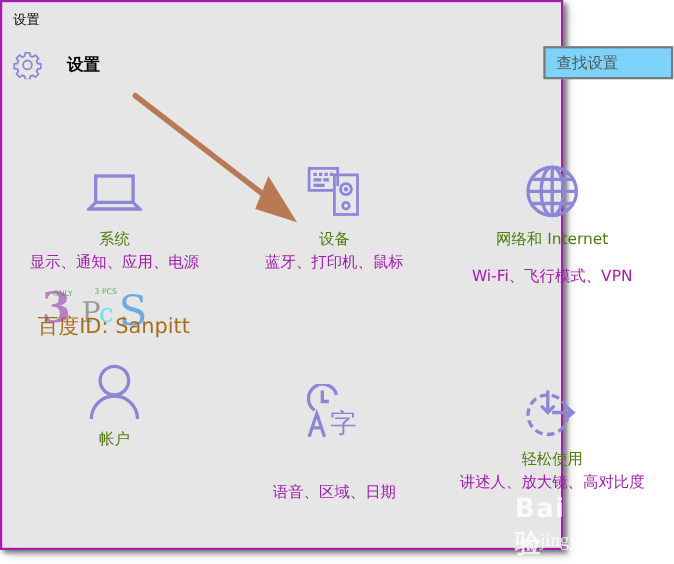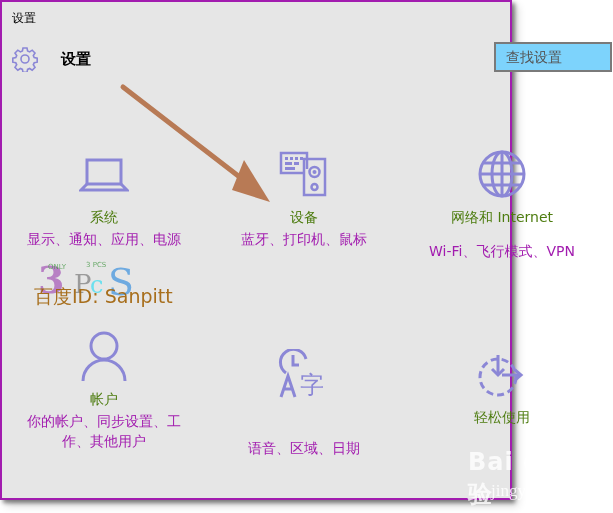--- a/index.html
+++ b/index.html
@@ -100,21 +100,20 @@
   </div>
 
   <div class="tile" style="left:2px; top:327px; height:120px;">
     <svg class="icon" style="top:2px;" width="50" height="50" viewBox="0 0 50 50">
       <g fill="none" stroke="#8b87d6" stroke-width="3">
         <circle cx="25" cy="15" r="13"></circle>
         <path d="M4 50 A21 21 0 0 1 46 50"></path>
       </g>
     </svg>
     <div class="title" style="top:62px;">帐户</div>
-    <div class="desc" style="top:82px;">你的帐户、同步设置、工作、其他用户</div>
   </div>
 
   <div class="tile" style="left:202px; top:345px; height:120px;">
     <svg class="icon" style="top:2px;" width="52" height="50" viewBox="0 0 52 50">
       <g fill="none" stroke="#8b87d6" stroke-width="3">
         <path d="M8 24 A13 13 0 1 1 28 10"></path>
         <path d="M15 6 V16 H21"></path>
         <path d="M3 48 L10 27 L17 48 M6 40 H14"></path>
       </g>
       <text x="22" y="44" font-size="24" fill="#8b87d6" font-family="DejaVu Sans, sans-serif">字</text>
@@ -126,20 +125,21 @@
     <svg class="icon" style="top:2px;" width="52" height="50" viewBox="0 0 52 50">
       <g fill="none" stroke="#8b87d6" stroke-width="3">
         <circle cx="22" cy="28" r="18" stroke-dasharray="7 4"></circle>
         <path d="M22 6 V26"></path>
         <path d="M16 20 L22 26 L28 20"></path>
         <path d="M26 26 H44"></path>
         <path d="M39 21 L45 26 L39 31"></path>
       </g>
     </svg>
     <div class="title" style="top:62px;">轻松使用</div>
+    <div class="desc" style="top:82px;">讲述人、放大镜、高对比度</div>
   </div>
 </div>
 
 <svg class="arrow" viewBox="0 0 613 513">
   <line x1="123" y1="87" x2="250" y2="185" stroke="#b87a55" stroke-width="5" stroke-linecap="round"></line>
   <polygon points="270,202 244,160 232,190" fill="#b87a55"></polygon>
 </svg>
 
 <svg class="wm1" viewBox="0 0 130 50">
   <text x="8" y="38" font-size="38" font-weight="bold" fill="#b06fbf" opacity="0.85" font-family="DejaVu Serif, serif">3</text>

